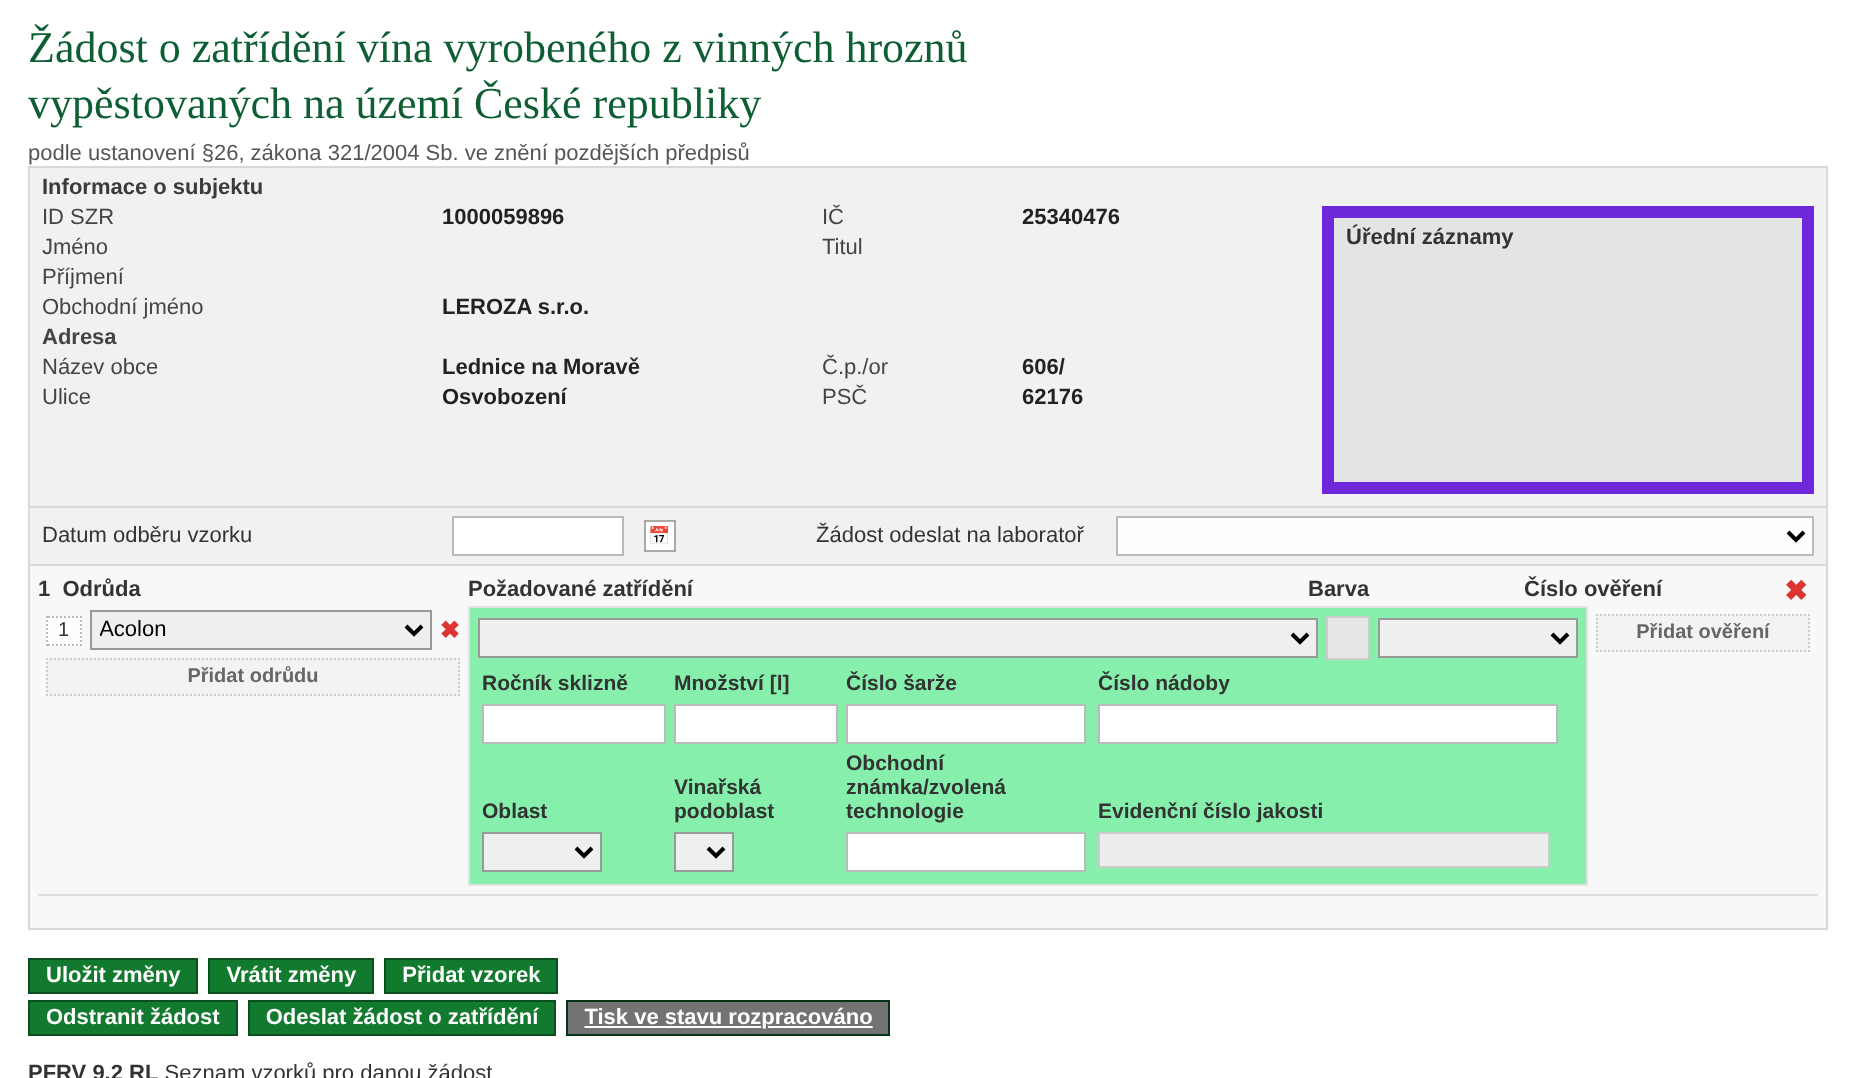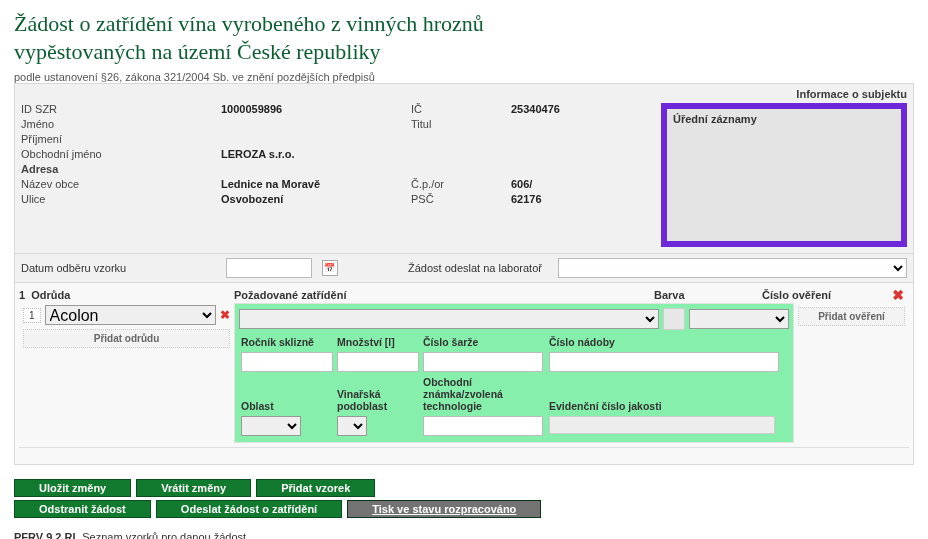--- a/index.html
+++ b/index.html
@@ -25,21 +25,20 @@
   }
   .panel1 {
     background: #f1f1f1;
     border: 1px solid #d8d8d8;
     padding: 4px 6px 6px 6px;
   }
   .panel1 .section-title {
     font-weight: bold;
     margin-bottom: 3px;
     color: #3b3b3b;
-    text-align: right;
   }
   .info-grid {
     display: grid;
     grid-template-columns: 200px 190px 100px 150px 1fr;
     column-gap: 0;
     row-gap: 3px;
     align-items: start;
     font-size: 11px;
   }
   .info-grid .lab { color: #444; }
@@ -122,21 +121,21 @@
     display:flex; align-items:center; gap:4px;
     margin-bottom: 4px;
   }
   .odruda-row .num {
     border:1px dotted #bbb;
     padding:1px 5px;
     font-size:10px;
     background:#fefefe;
   }
   .odruda-row select {
-    flex:1; height:20px; font-size:16px;
+    flex:1; height:20px; font-size:11px;
     border:1px solid #999;
   }
   .add-line {
     border:1px dotted #ccc;
     background:#f3f3f3;
     text-align:center;
     font-size:10px;
     font-weight:bold;
     color:#666;
     padding:3px 0;
@@ -188,21 +187,21 @@
   .button-bar {
     margin-top: 14px;
   }
   .btn {
     display:inline-block;
     border:1px solid #0c4f1e;
     background:#127a2e;
     color:#fff;
     font-size:11px;
     font-weight:bold;
-    padding:2px 24px;
+    padding:2px 8px;
     margin-right:2px;
     margin-bottom:3px;
     cursor:pointer;
   }
   .btn.dark { background:#737373; border-color:#073317;text-decoration:underline; }
   .footer-text {
     margin-top:10px;
     font-size:11px;
     color:#333;
   }

